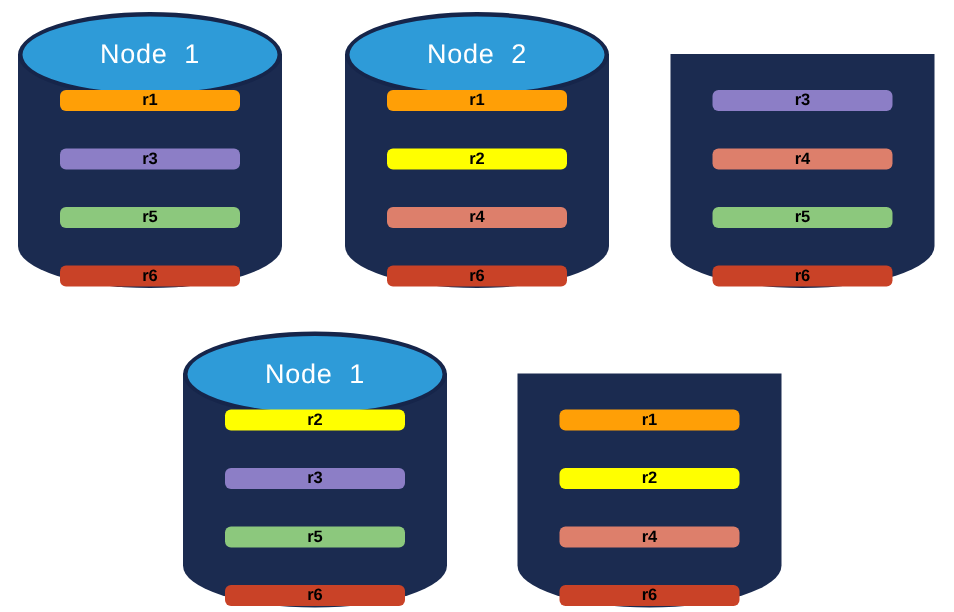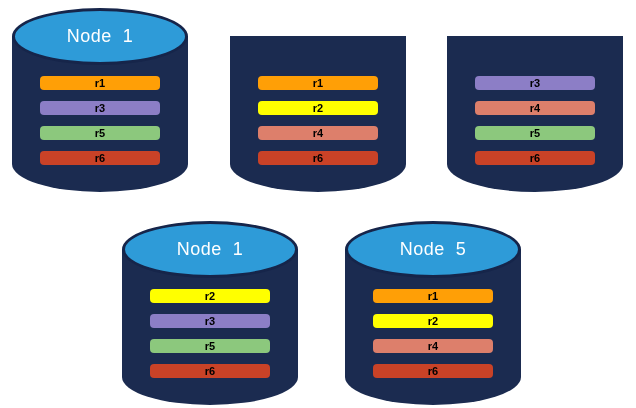--- a/index.html
+++ b/index.html
@@ -41,24 +41,24 @@
   }
   .cyl-title {
     color: #ffffff;
     font-size: 18px;
     letter-spacing: 0.5px;
     white-space: pre; 
   }
   .bars {
     position: absolute;
     left: 28px; right: 28px;
-    top: 68px;
+    top: 52px;
     display: flex;
     flex-direction: column;
-    gap: 11px;
+    gap: 25px;
     justify-content: center;
   }
   .bar {
     height: 14px;
     border-radius: 4px;
     display: flex;
     align-items: center;
     justify-content: center;
     font-size: 11px;
     font-weight: bold;
@@ -79,20 +79,23 @@
     <div class="bars">
       <div class="bar" style="background: rgb(255, 159, 6);">r1</div>
       <div class="bar" style="background: rgb(140, 126, 198);">r3</div>
       <div class="bar" style="background: rgb(140, 200, 125);">r5</div>
       <div class="bar" style="background: rgb(201, 66, 39);">r6</div>
     </div>
   </div>
 
   <div class="cyl" style="left:230px; top:8px;">
     <div class="cyl-body"></div>
+    <div class="cyl-top">
+      <span class="cyl-title">Node  2</span>
+    </div>
     <div class="bars">
       <div class="bar" style="background: rgb(255, 159, 6);">r1</div>
       <div class="bar" style="background: rgb(255, 255, 0);">r2</div>
       <div class="bar" style="background: rgb(221, 127, 107);">r4</div>
       <div class="bar" style="background: rgb(201, 66, 39);">r6</div>
     </div>
   </div>
 
   <div class="cyl" style="left:447px; top:8px;">
     <div class="cyl-body"></div>
@@ -112,23 +115,20 @@
     <div class="bars">
       <div class="bar" style="background: rgb(255, 255, 0);">r2</div>
       <div class="bar" style="background: rgb(140, 126, 198);">r3</div>
       <div class="bar" style="background: rgb(140, 200, 125);">r5</div>
       <div class="bar" style="background: rgb(201, 66, 39);">r6</div>
     </div>
   </div>
 
   <div class="cyl" style="left:345px; top:221px;">
     <div class="cyl-body"></div>
-    <div class="cyl-top">
-      <span class="cyl-title">Node  5</span>
-    </div>
     <div class="bars">
       <div class="bar" style="background: rgb(255, 159, 6);">r1</div>
       <div class="bar" style="background: rgb(255, 255, 0);">r2</div>
       <div class="bar" style="background: rgb(221, 127, 107);">r4</div>
       <div class="bar" style="background: rgb(201, 66, 39);">r6</div>
     </div>
   </div>
 
 </div>
 

